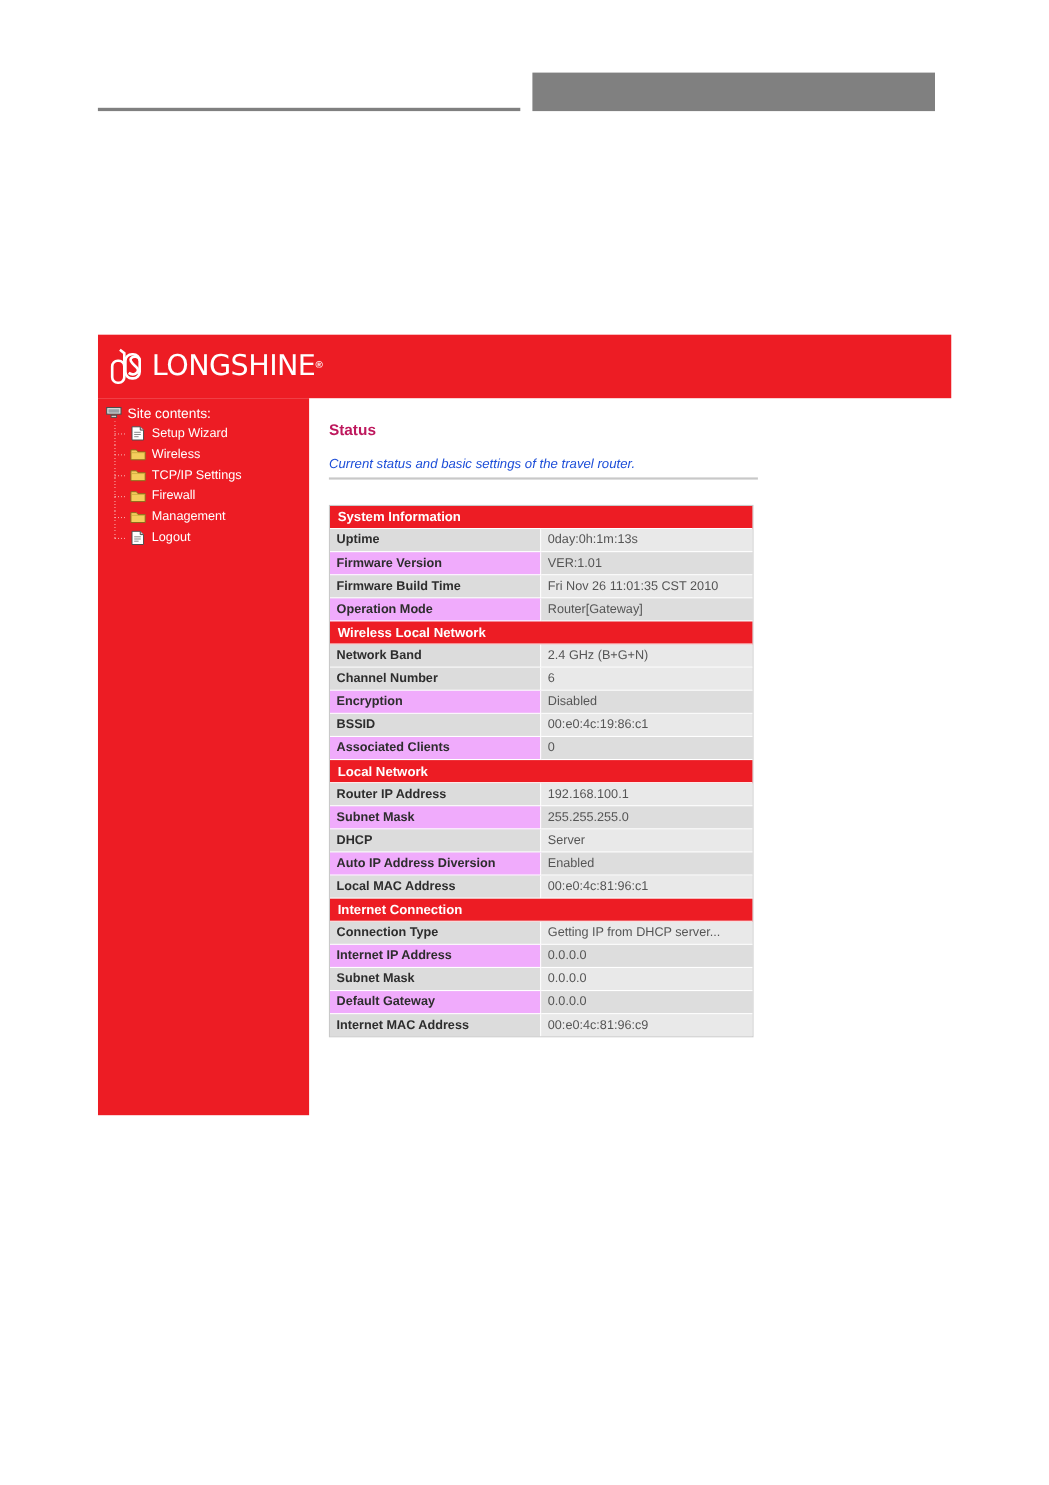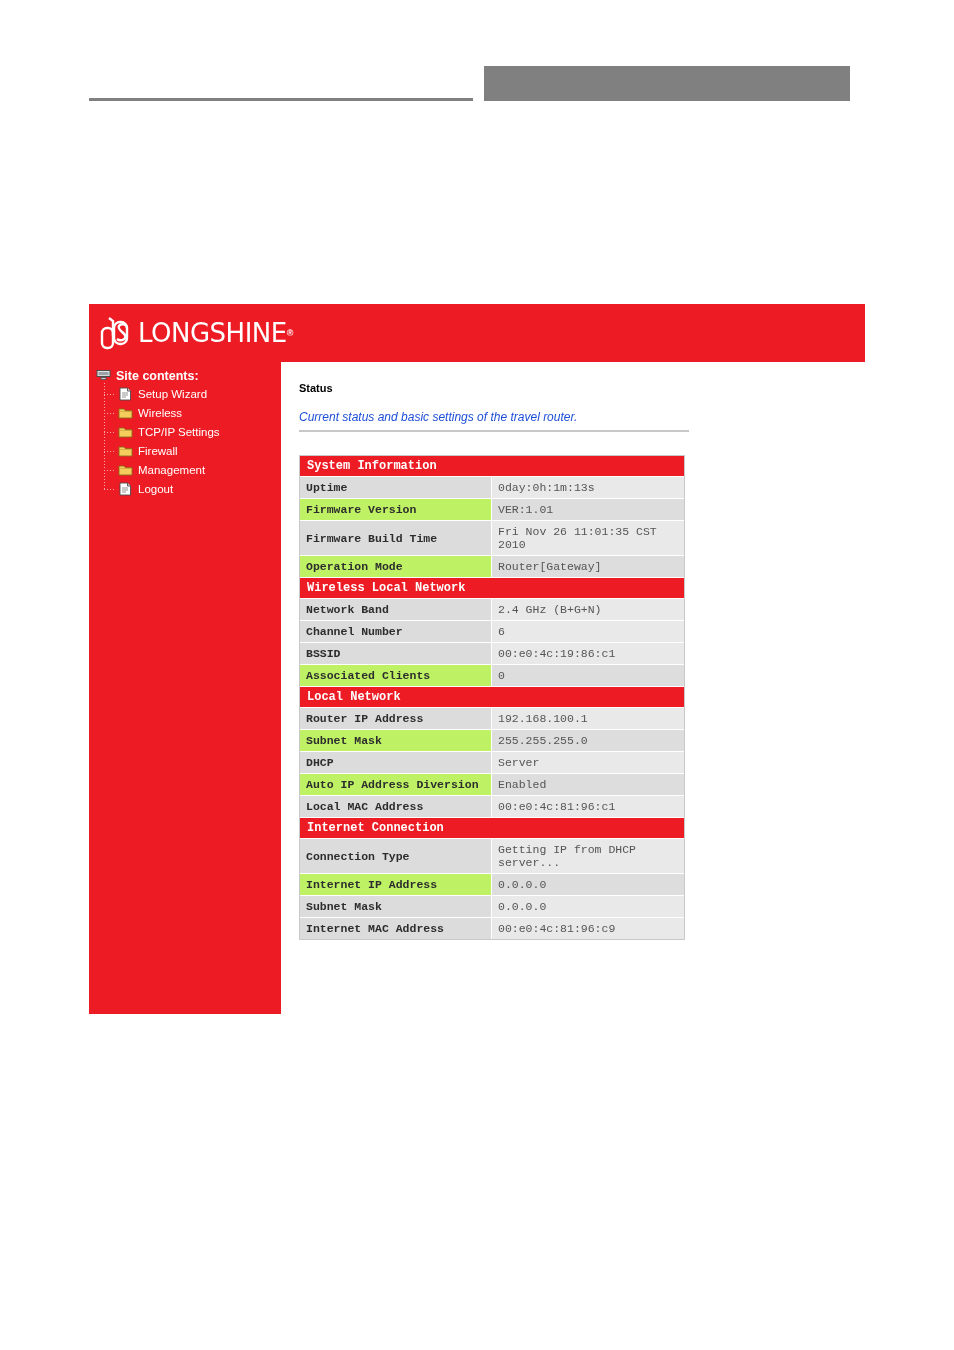--- a/index.html
+++ b/index.html
@@ -105,21 +105,20 @@
     background: #ed1c24;
     padding: 7px 0 0 5px;
     box-sizing: border-box;
     position: relative;
   }
   .tree-root {
     display: flex;
     align-items: flex-end;
     margin-bottom: 2px;
     padding-left: 2px;
-    font-weight: bold;
   }
   .tree-root .label {
     color: #ffffff;
     font-size: 12.5px;
     font-family: "Liberation Sans", sans-serif;
     margin-left: 5px;
     white-space: nowrap;
   }
   .tree-items {
     position: relative;
@@ -167,22 +166,22 @@
     display: block;
   }
 
   .content {
     flex: 1;
     background: #ffffff;
     padding: 20px 0 0 18px;
     box-sizing: border-box;
   }
   .page-title {
-    color: #000000;
-    font-size: 11px;
+    color: #be185d;
+    font-size: 14px;
     font-weight: bold;
     font-family: "Liberation Sans", sans-serif;
     margin: 0 0 16px 0;
   }
   .page-desc {
     color: #1d4ed8;
     font-size: 12px;
     font-family: "Liberation Sans", sans-serif;
     margin: 0 0 6px 0;
     font-style: italic;
@@ -196,21 +195,21 @@
 
   
   .status-table {
     width: 386px;
     border-collapse: separate;
     border-spacing: 0;
     border: 1px solid #c9c9c9;
     table-layout: fixed;
   }
   .status-table td {
-    font-family: Liberation Mono, monospace;
+    font-family: Liberation Sans, sans-serif;
     font-size: 11.5px;
     padding: 4px 6px;
     border-bottom: 1px solid #ffffff;
     vertical-align: middle;
   }
   .section-row td {
     background: #ed1c24;
     color: #ffffff;
     font-weight: bold;
     font-size: 12px;
@@ -221,21 +220,21 @@
     width: 150px;
     background: #dcdcdc;
     color: #2d2d2d;
     font-weight: bold;
     border-right: 1px solid #ffffff;
   }
   td.v {
     background: #e9e9e9;
     color: #555555;
   }
-  tr.alt td.k { background: #bef264; }
+  tr.alt td.k { background: #f0abfc; }
   tr.alt td.v { background: #dddddd; }
   tr:last-child td { border-bottom: none; }
 </style>
 </head>
 <body>
 
 <div class="top-gray-block"></div>
 <div class="top-rule"></div>
 
 <div class="router-ui">
@@ -355,20 +354,24 @@
             <td colspan="2">Wireless Local Network</td>
           </tr>
           <tr>
             <td class="k">Network Band</td>
             <td class="v">2.4 GHz (B+G+N)</td>
           </tr>
           <tr>
             <td class="k">Channel Number</td>
             <td class="v">6</td>
           </tr>
+          <tr class="alt">
+            <td class="k">Encryption</td>
+            <td class="v">Disabled</td>
+          </tr>
           <tr>
             <td class="k">BSSID</td>
             <td class="v">00:e0:4c:19:86:c1</td>
           </tr>
           <tr class="alt">
             <td class="k">Associated Clients</td>
             <td class="v">0</td>
           </tr>
 
           <tr class="section-row">
@@ -401,20 +404,24 @@
           <tr>
             <td class="k">Connection Type</td>
             <td class="v">Getting IP from DHCP server...</td>
           </tr>
           <tr class="alt">
             <td class="k">Internet IP Address</td>
             <td class="v">0.0.0.0</td>
           </tr>
           <tr>
             <td class="k">Subnet Mask</td>
+            <td class="v">0.0.0.0</td>
+          </tr>
+          <tr class="alt">
+            <td class="k">Default Gateway</td>
             <td class="v">0.0.0.0</td>
           </tr>
           <tr>
             <td class="k">Internet MAC Address</td>
             <td class="v">00:e0:4c:81:96:c9</td>
           </tr>
 
         </tbody>
       </table>
     </div>

